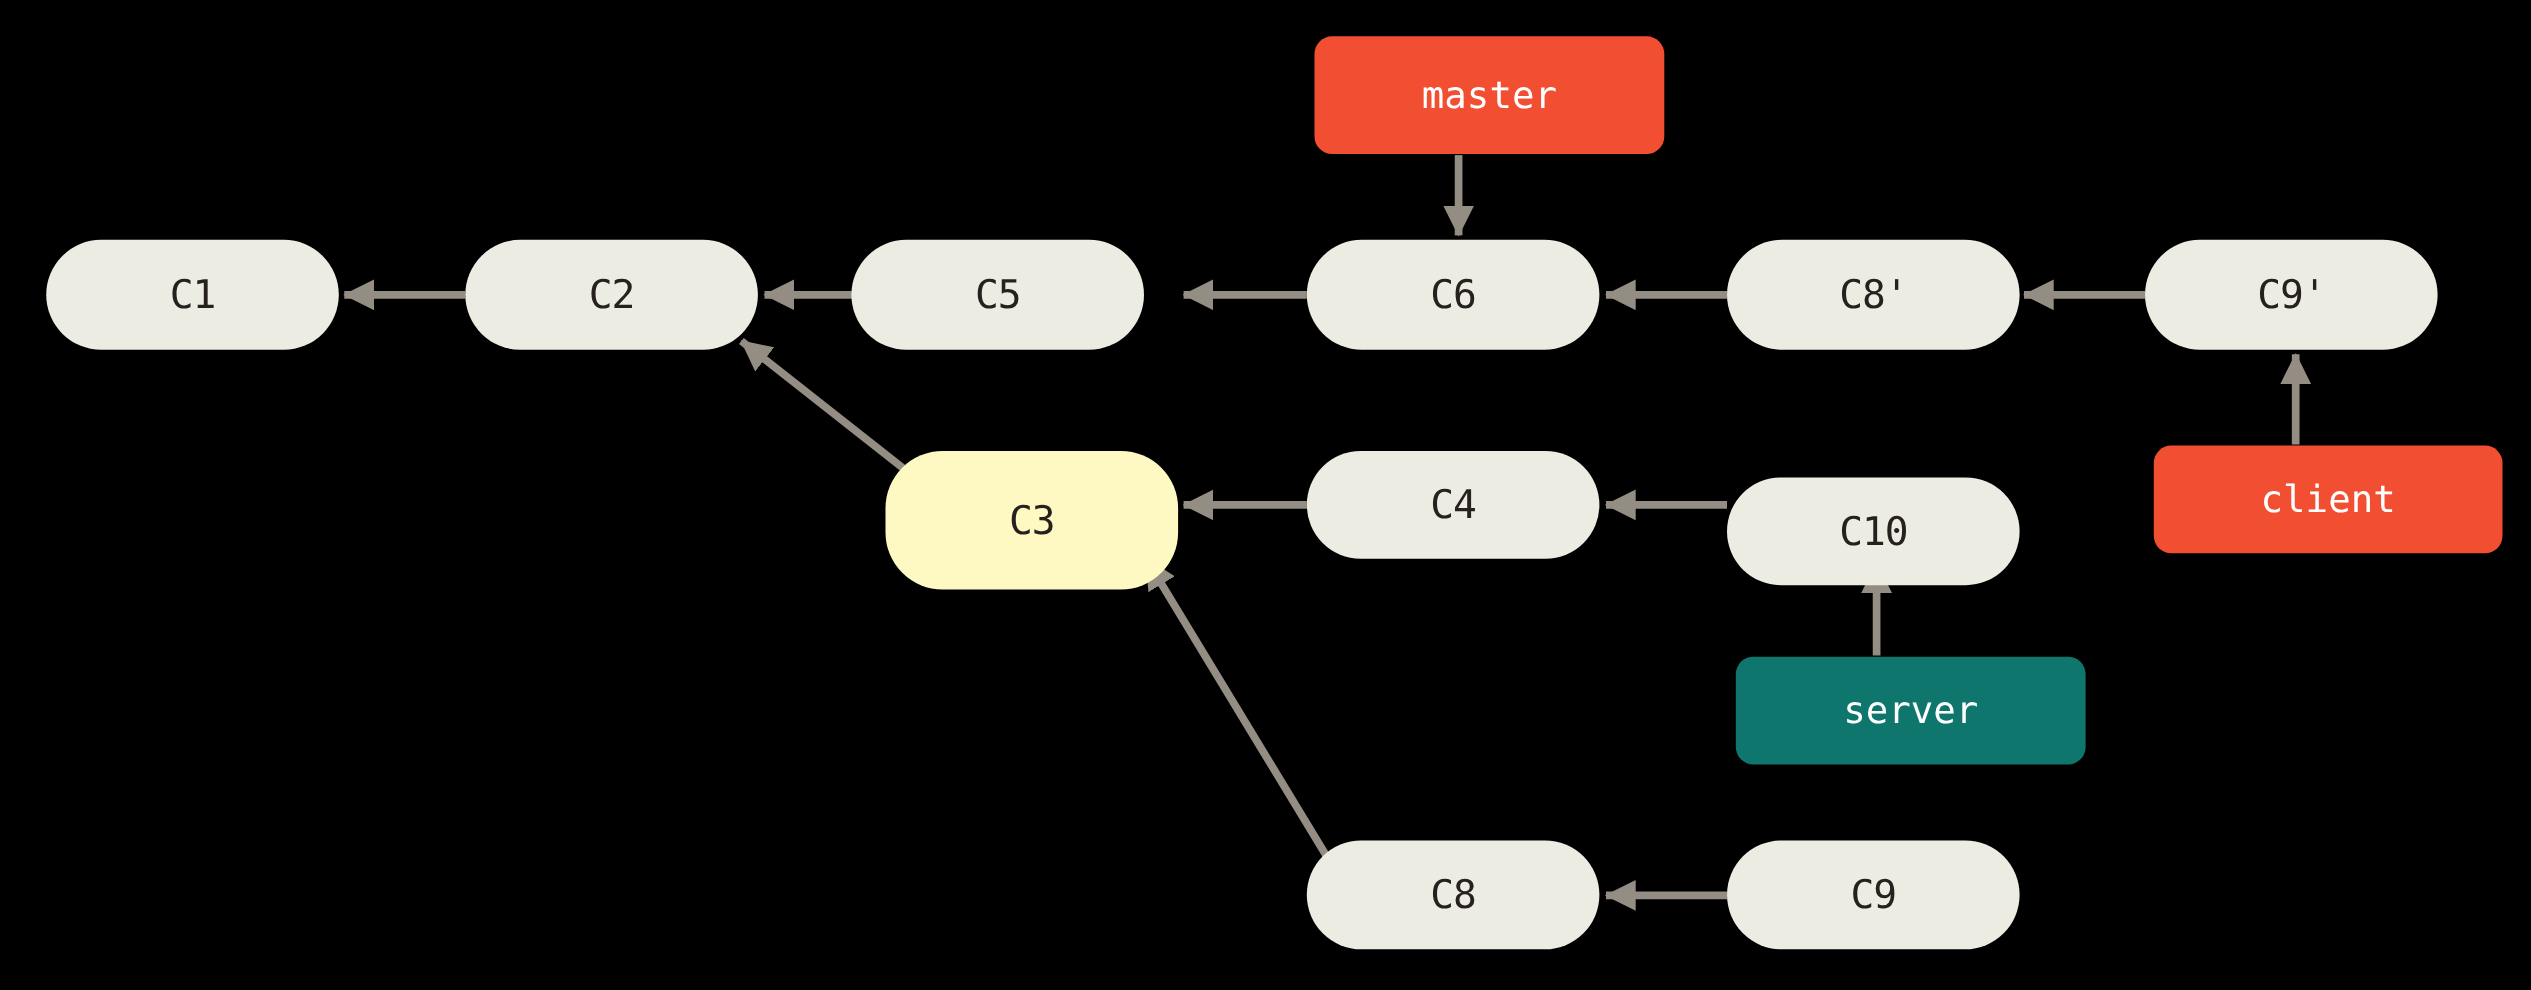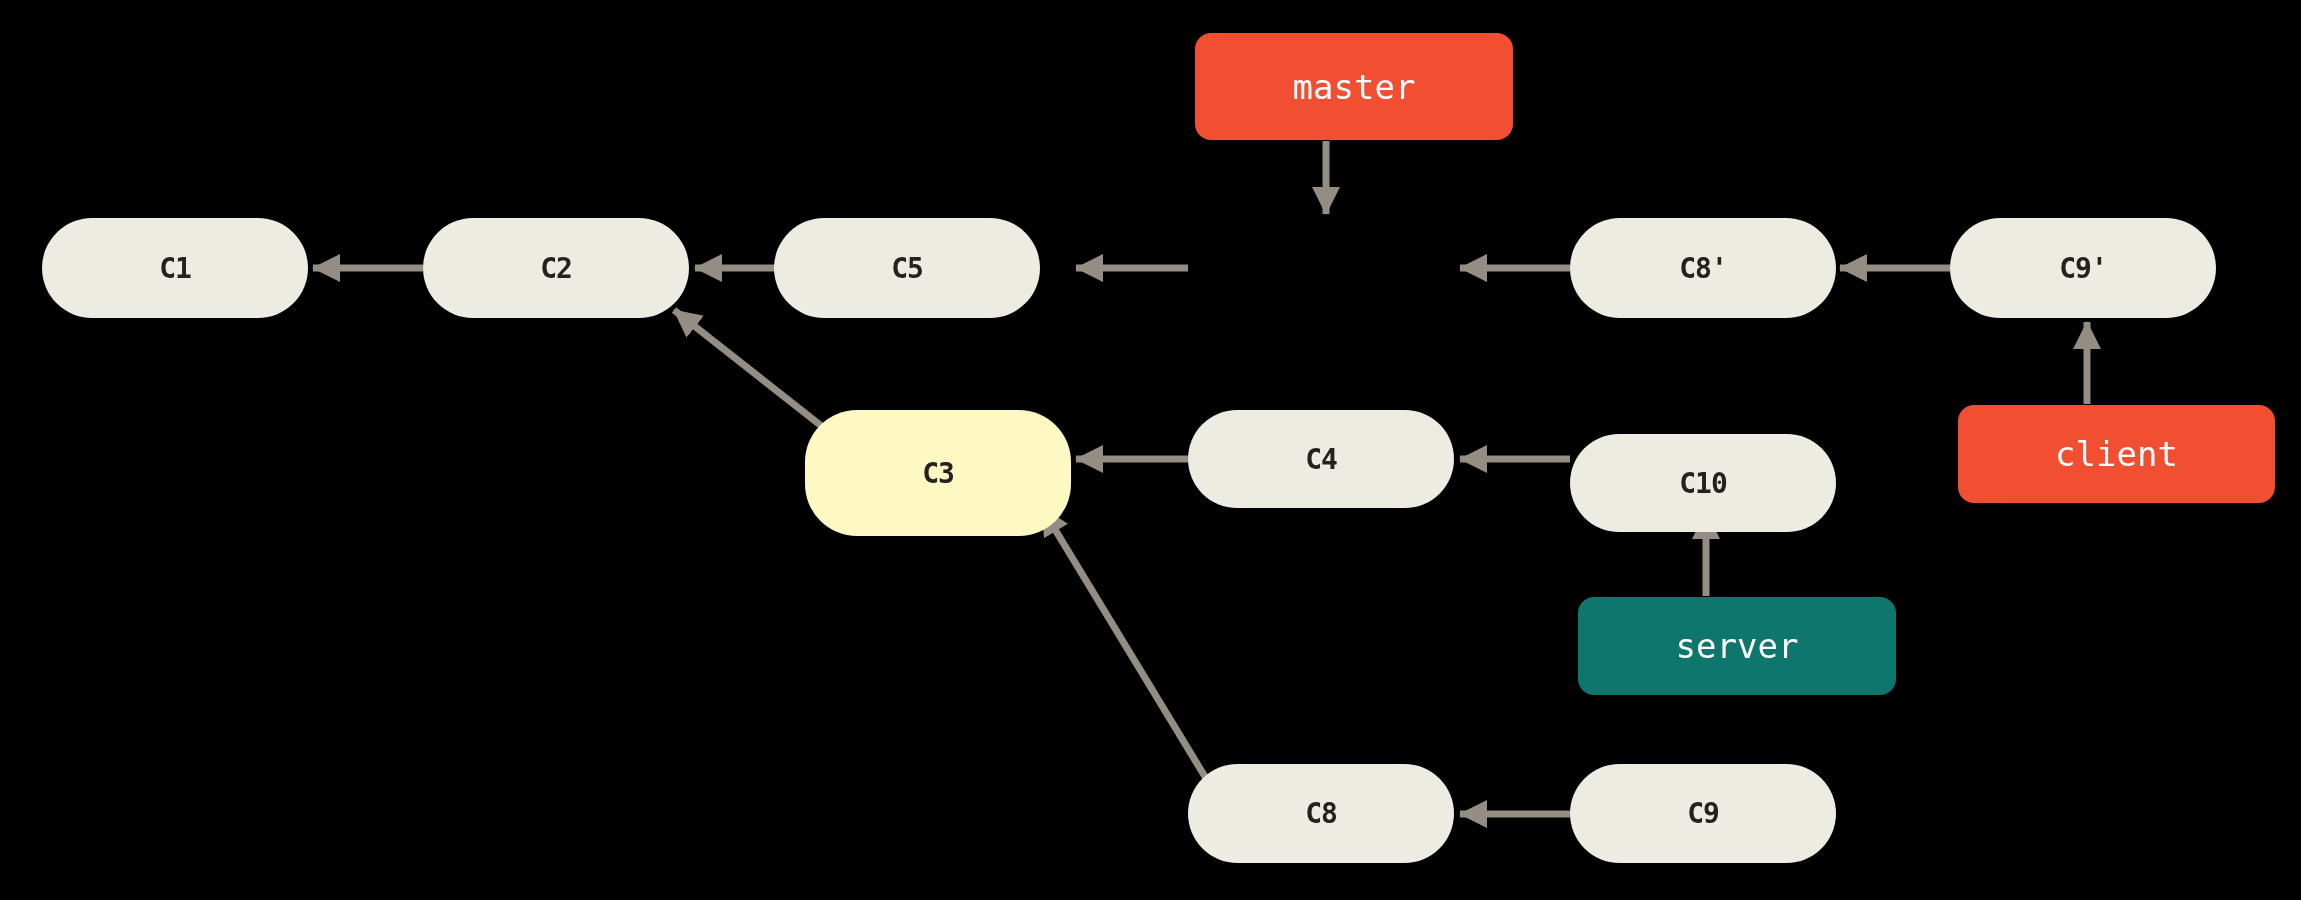--- a/index.html
+++ b/index.html
@@ -19,23 +19,22 @@
     position: absolute;
     left: 0;
     top: 0;
   }
   .node {
     position: absolute;
     display: flex;
     align-items: center;
     justify-content: center;
     border-radius: 52px;
-    font-size: 28px;
+    font-size: 36px;
     letter-spacing: -1px;
-    font-weight: bold;
   }
   .branch {
     position: absolute;
     display: flex;
     align-items: center;
     justify-content: center;
     font-size: 34px;
     border-radius: 16px;
   }
 </style>
@@ -65,20 +64,23 @@
     </svg>
 <div class="node" style="left: 42px; top: 218px; width: 266px; height: 100px; background: rgb(237, 236, 227); color: rgb(38, 33, 30);">
       <span>C1</span>
     </div>
     <div class="node" style="left: 423px; top: 218px; width: 266px; height: 100px; background: rgb(237, 236, 227); color: rgb(38, 33, 30);">
       <span>C2</span>
     </div>
     <div class="node" style="left: 774px; top: 218px; width: 266px; height: 100px; background: rgb(237, 236, 227); color: rgb(38, 33, 30);">
       <span>C5</span>
     </div>
+    <div class="node" style="left: 1188px; top: 218px; width: 266px; height: 100px; background: rgb(237, 236, 227); color: rgb(38, 33, 30);">
+      <span>C6</span>
+    </div>
     <div class="node" style="left: 1570px; top: 218px; width: 266px; height: 100px; background: rgb(237, 236, 227); color: rgb(38, 33, 30);">
       <span>C8'</span>
     </div>
     <div class="node" style="left: 1950px; top: 218px; width: 266px; height: 100px; background: rgb(237, 236, 227); color: rgb(38, 33, 30);">
       <span>C9'</span>
     </div>
     <div class="node" style="left: 805px; top: 410px; width: 266px; height: 126px; background: #fef9c3; color: rgb(38, 33, 30);">
       <span>C3</span>
     </div>
     <div class="node" style="left: 1188px; top: 410px; width: 266px; height: 98px; background: rgb(237, 236, 227); color: rgb(38, 33, 30);">

